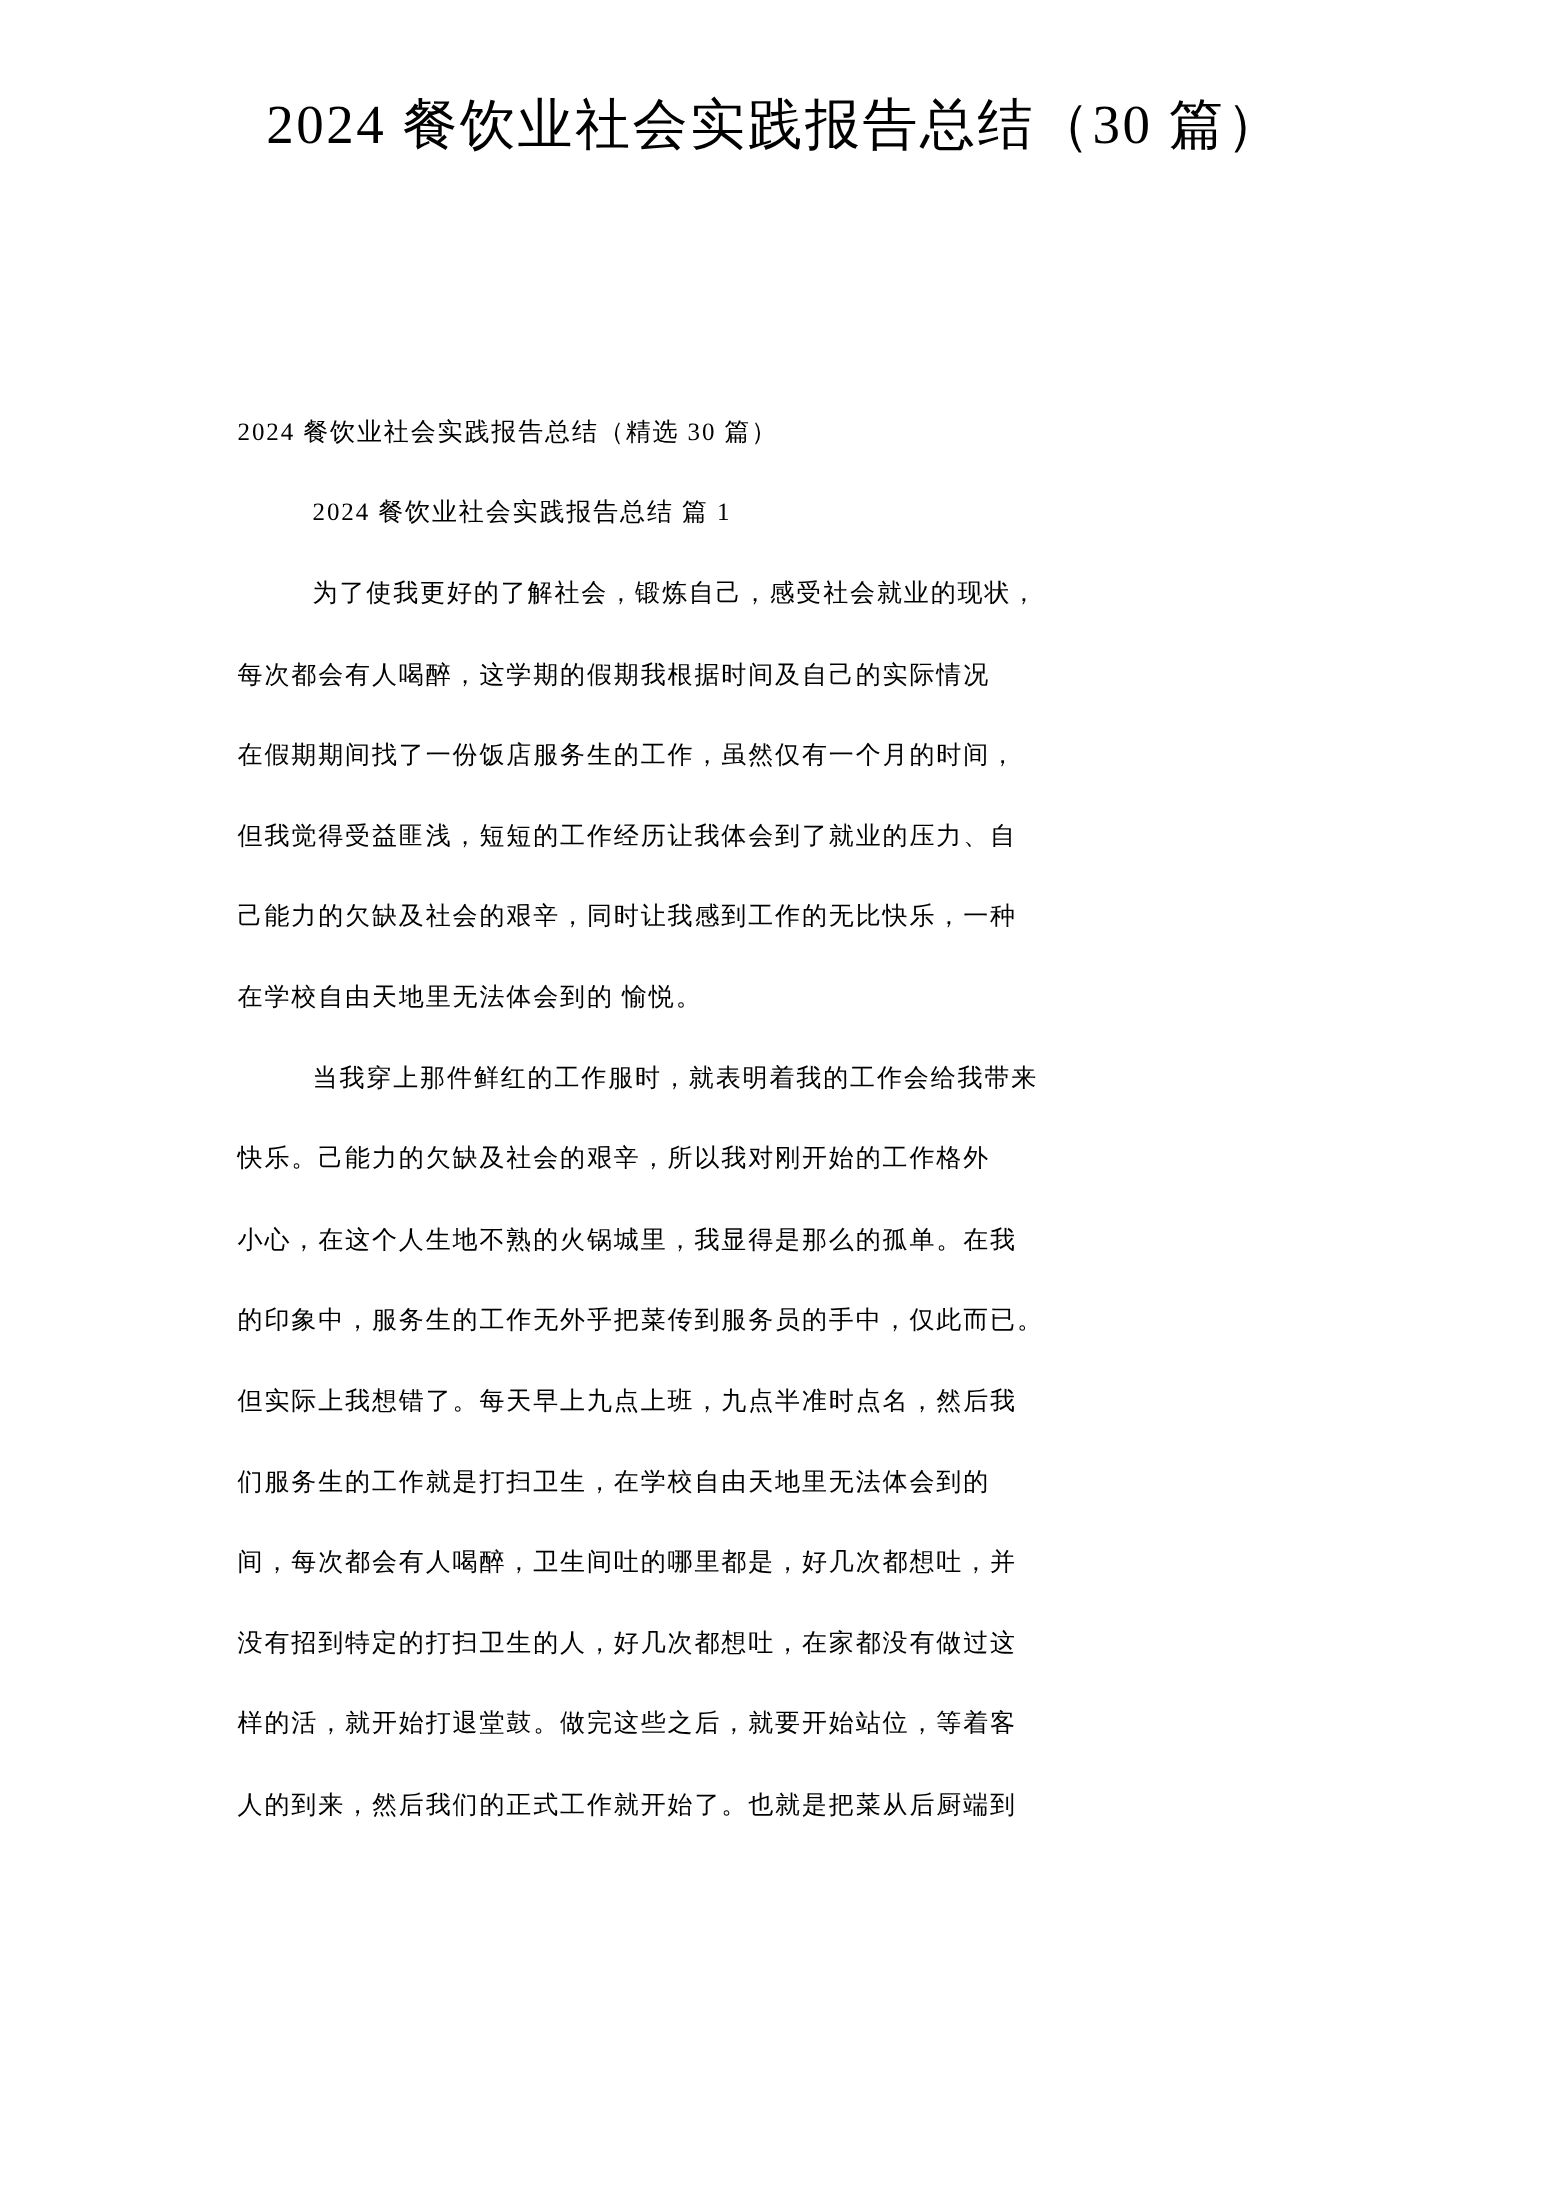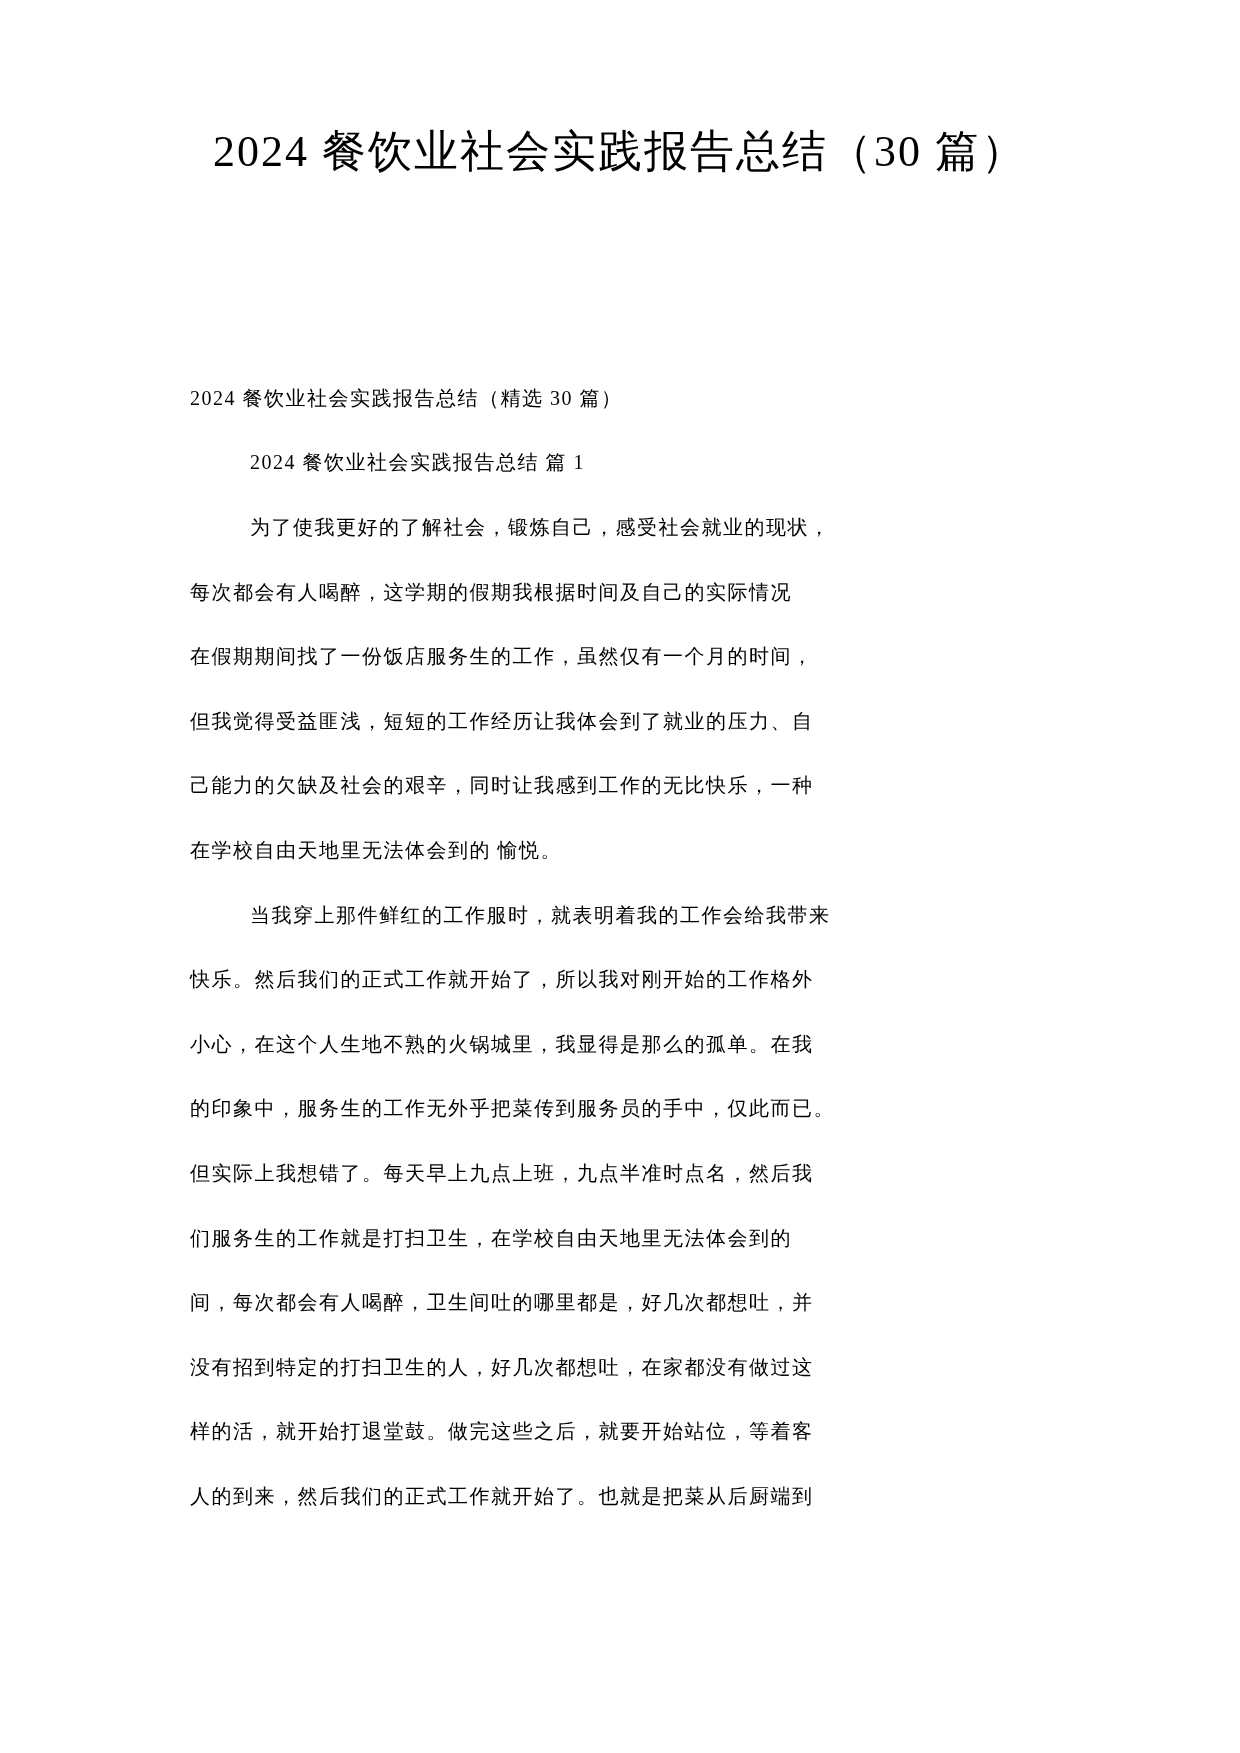--- a/index.html
+++ b/index.html
@@ -10,21 +10,21 @@
   .page {
     position: relative;
     width: 1240px;
     height: 1753px;
     background: #ffffff;
     color: #000000;
     font-family: "Liberation Serif", "DejaVu Serif", serif;
     overflow: hidden;
   }
   .doc-title {
-    margin-top: 120px;
+    margin-top: 68px;
     text-align: center;
     font-size: 44px;
     font-weight: 400;
     letter-spacing: 2px;
     line-height: 1.45;
     white-space: nowrap;
   }
   .body-text {
     margin: 182px 160px 0 190px;
     font-size: 20px;
@@ -48,21 +48,21 @@
   <div class="body-text">
     <div class="line">2024 餐饮业社会实践报告总结（精选 30 篇）</div>
     <div class="line indent">2024 餐饮业社会实践报告总结 篇 1</div>
     <div class="line indent">为了使我更好的了解社会，锻炼自己，感受社会就业的现状，</div>
     <div class="line">每次都会有人喝醉，这学期的假期我根据时间及自己的实际情况</div>
     <div class="line">在假期期间找了一份饭店服务生的工作，虽然仅有一个月的时间，</div>
     <div class="line">但我觉得受益匪浅，短短的工作经历让我体会到了就业的压力、自</div>
     <div class="line">己能力的欠缺及社会的艰辛，同时让我感到工作的无比快乐，一种</div>
     <div class="line">在学校自由天地里无法体会到的 愉悦。</div>
     <div class="line indent">当我穿上那件鲜红的工作服时，就表明着我的工作会给我带来</div>
-    <div class="line">快乐。然后我们的正式工作就开始了，所以我对刚开始的工作格外</div>
+    <div class="line">快乐。己能力的欠缺及社会的艰辛，所以我对刚开始的工作格外</div>
     <div class="line">小心，在这个人生地不熟的火锅城里，我显得是那么的孤单。在我</div>
     <div class="line">的印象中，服务生的工作无外乎把菜传到服务员的手中，仅此而已。</div>
     <div class="line">但实际上我想错了。每天早上九点上班，九点半准时点名，然后我</div>
     <div class="line">们服务生的工作就是打扫卫生，在学校自由天地里无法体会到的</div>
     <div class="line">间，每次都会有人喝醉，卫生间吐的哪里都是，好几次都想吐，并</div>
     <div class="line">没有招到特定的打扫卫生的人，好几次都想吐，在家都没有做过这</div>
     <div class="line">样的活，就开始打退堂鼓。做完这些之后，就要开始站位，等着客</div>
     <div class="line">人的到来，然后我们的正式工作就开始了。也就是把菜从后厨端到</div>
   </div>
 

